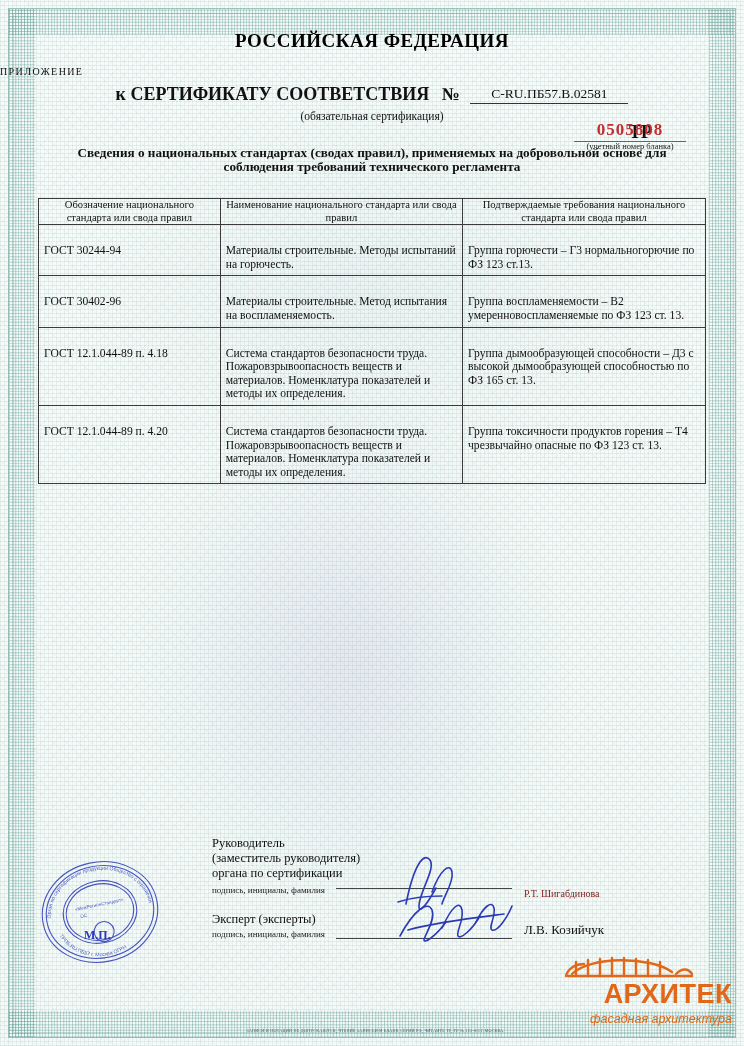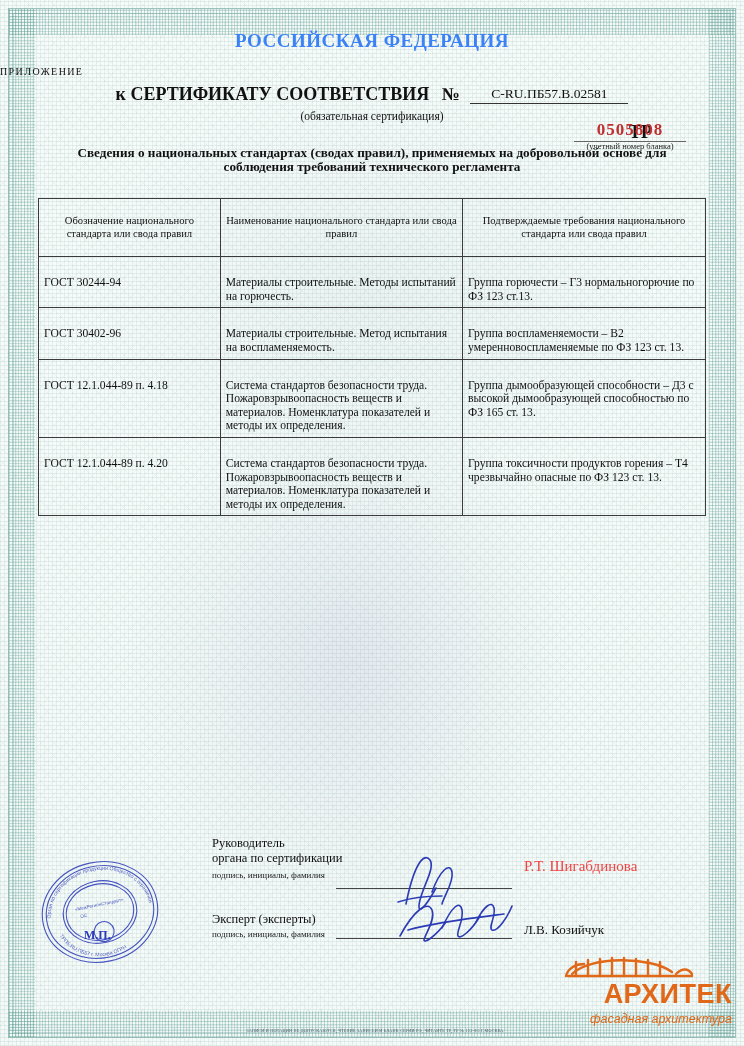--- a/index.html
+++ b/index.html
@@ -63,21 +63,21 @@
   }
 
   .title-ru {
     position: absolute;
     left: 0; right: 0;
     top: 30px;
     text-align: center;
     font-size: 19px;
     font-weight: bold;
     letter-spacing: 0.5px;
-    color: #3b82f6;
+    color: #000000;
   }
   .subtitle-pril {
     position: absolute;
     left: 0; right: 8px;
     top: 66px;
     text-align: left;
     font-size: 10px;
     letter-spacing: 1.4px;
     color: #111;
   }
@@ -171,21 +171,21 @@
     border: 1px solid #3b3b3b;
     vertical-align: top;
     padding: 19px 5px 4px 5px;
     line-height: 13.6px;
   }
   table.std-table th {
     text-align: center;
     font-weight: normal;
     font-size: 10.6px;
     line-height: 12.6px;
-    padding: 16px 5px;
+    padding: 0 5px;
   }
   .col-1 { width: 182px; }
   .col-2 { width: 243px; }
   .col-3 { width: 243px; }
 
   .sig-block {
     position: absolute;
     left: 212px;
     top: 836px;
     width: 300px;
@@ -202,23 +202,23 @@
     position: absolute;
     left: 212px;
     top: 912px;
     width: 300px;
     font-size: 12.5px;
     color: #111;
   }
   .name-1 {
     position: absolute;
     left: 524px;
-    top: 858px;
-    font-size: 15px;
-    color: #ef4444;
+    top: 888px;
+    font-size: 10px;
+    color: #7f1d1d;
   }
   .name-2 {
     position: absolute;
     left: 524px;
     top: 922px;
     font-size: 13px;
     color: #111;
   }
   .sig-line-1 {
     position: absolute;
@@ -360,20 +360,21 @@
         <tr>
           <td>ГОСТ 12.1.044-89 п. 4.20</td>
           <td>Система стандартов безопасности труда. Пожаровзрывоопасность веществ и материалов. Номенклатура показателей и методы их определения.</td>
           <td>Группа токсичности продуктов горения – Т4 чрезвычайно опасные по ФЗ 123 ст. 13.</td>
         </tr>
       </tbody>
     </table>
 
     <div class="sig-block">
       <div>Руководитель</div>
+      <div>(заместитель руководителя)</div>
       <div>органа по сертификации</div>
       <div class="sig-caption">подпись, инициалы, фамилия</div>
     </div>
 
     <div class="sig-expert">
       <div>Эксперт (эксперты)</div>
       <div class="sig-caption">подпись, инициалы, фамилия</div>
     </div>
 
     <div class="sig-line-1"></div>

